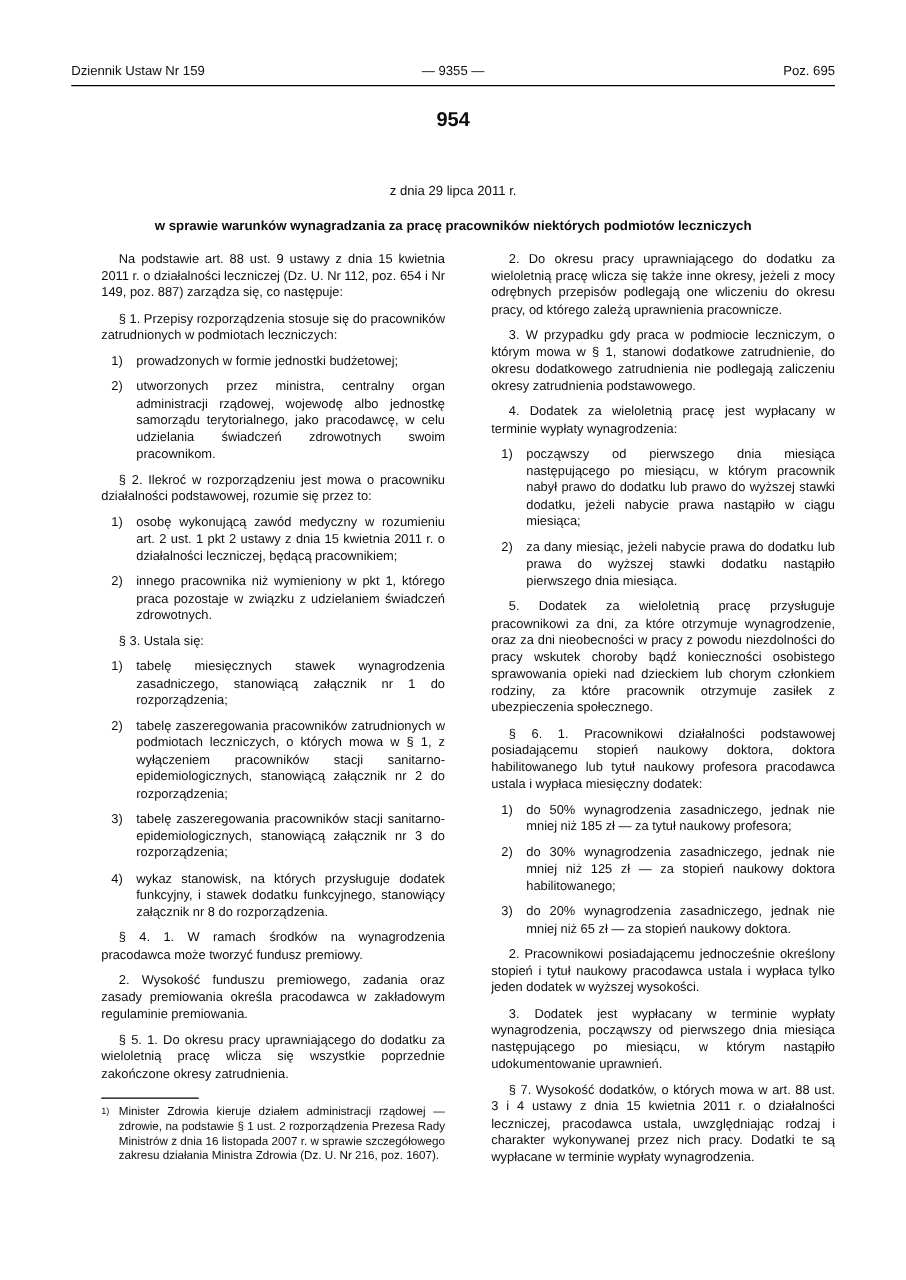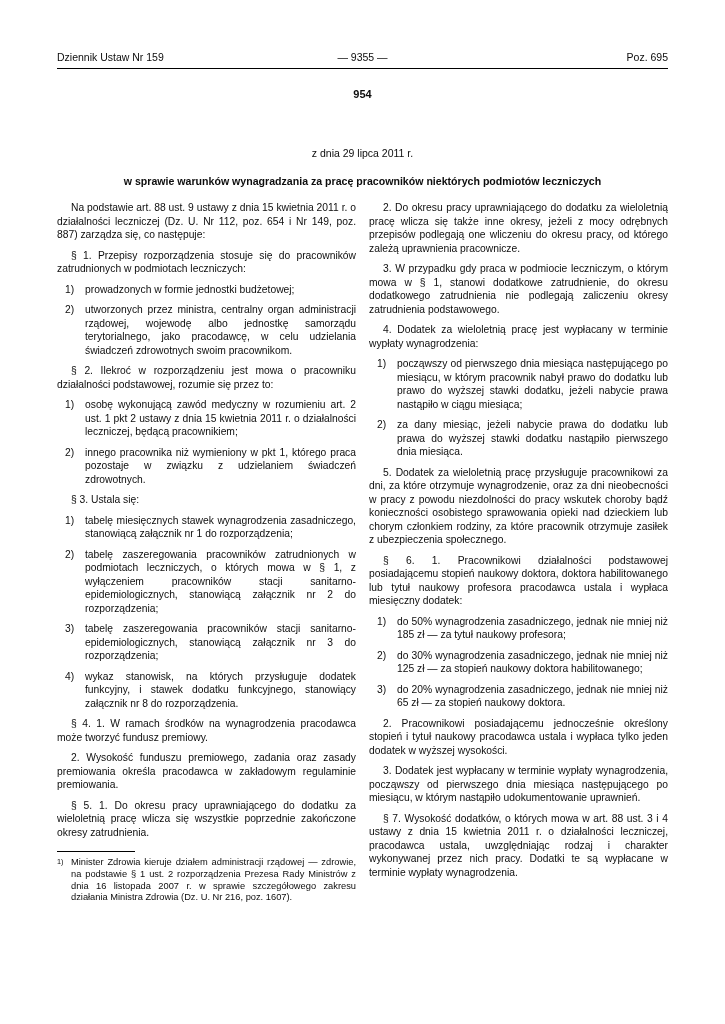--- a/index.html
+++ b/index.html
@@ -26,21 +26,21 @@
   .rh-right { position: absolute; right: 0; }
   .head-rule {
     position: absolute;
     left: 57px; right: 57px; top: 68px;
     border: 0; border-top: 1.6px solid #000;
     margin: 0; height: 0;
   }
   
   .act-number {
     position: absolute; left: 0; right: 0; top: 88px;
-    text-align: center; font-weight: bold; font-size: 11px;
+    text-align: center; font-weight: bold; font-size: 16px;
   }
   .act-title {
     position: absolute; left: 0; right: 0; top: 117px;
     text-align: center; font-weight: bold; font-size: 11.5px;
   }
   .act-title sup { font-size: 7.5px; }
   .act-date {
     position: absolute; left: 0; right: 0; top: 147px;
     text-align: center; font-size: 10.5px;
   }
@@ -50,20 +50,21 @@
   }
   
   .columns {
     position: absolute; left: 57px; top: 201px; width: 611px;
     display: flex; gap: 13px;
   }
   .col {
     flex: 1 1 0; min-width: 0;
     font-size: 10.3px; line-height: 13.5px;
     text-align: justify;
+    margin-left: 24px;
   }
   .para { margin: 0 0 7px; text-indent: 14px; text-align: justify; }
   .li   { display: flex; margin: 0 0 7px; padding-left: 8px; }
   .li .marker { flex: 0 0 20px; text-align: left; }
   .li .txt    { flex: 1 1 0; min-width: 0; text-align: justify; }
   .fn-rule {
     width: 78px; height: 0;
     border-top: 1.2px solid #000;
     margin: 12px 0 5px;
   }

